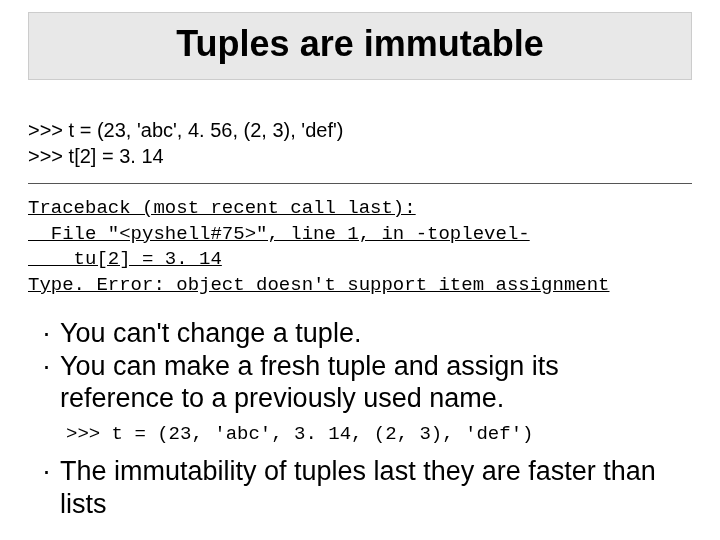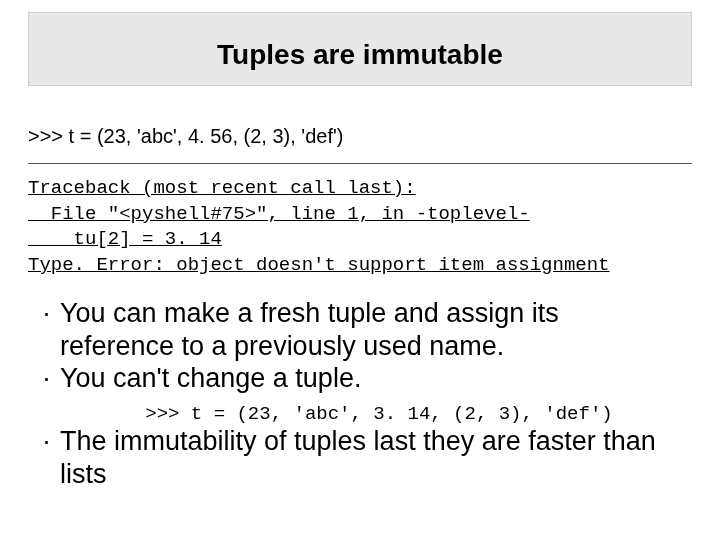--- a/index.html
+++ b/index.html
@@ -12,25 +12,24 @@
     overflow: hidden;
   }
   .title-banner {
     background: #e8e8e8;
     border: 1px solid #ccc;
     padding: 10px 8px 14px 8px;
     text-align: center;
     margin-bottom: 20px;
   }
   .title-banner h1 {
-    font-size: 28px;
+    font-size: 36px;
     font-weight: bold;
     color: #000;
     font-family: Arial, Helvetica, sans-serif;
-    margin-top: 16px;
   }
   .code-input {
     font-size: 20px;
     color: #000;
     line-height: 1.3;
     margin-bottom: 14px;
     font-family: Arial, Helvetica, sans-serif;
     margin-top: 37px;
   }
   .divider {
@@ -64,47 +63,48 @@
     display: inline-block;
     width: 620px;
     vertical-align: top;
   }
   .code-line {
     font-family: "Courier New", Courier, monospace;
     font-size: 19px;
     color: #000;
     margin-left: 38px;
     margin-top: 8px;
-    text-align: center;
+    margin-bottom: 10px;
   }
 </style>
 </head>
 <body>
 
 <div class="title-banner">
   <h1>Tuples are immutable</h1>
 </div>
 
 <div class="code-input">
   <div>&gt;&gt;&gt; t = (23, 'abc', 4. 56, (2, 3), 'def')</div>
+  <div>&gt;&gt;&gt; t[2] = 3. 14</div>
 </div>
 
 <hr class="divider">
 
 <div class="traceback">Traceback (most recent call last):
   File "&lt;pyshell#75&gt;", line 1, in -toplevel-
     tu[2] = 3. 14
 Type. Error: object doesn't support item assignment</div>
 
 <div class="bullet-list">
   <div class="bullet">
-    <span class="dot">·</span><span class="txt">You can make a fresh tuple and assign its reference to a previously used name.</span>
+    <span class="dot">·</span><span class="txt">You can't change a tuple.</span>
   </div>
   <div class="bullet">
-    <span class="dot">·</span><span class="txt">You can't change a tuple.</span>
+    <span class="dot">·</span><span class="txt">You can make a fresh tuple and assign its reference to a previously used name.</span>
   </div>
 </div>
 
 <div class="code-line">&gt;&gt;&gt; t = (23, 'abc', 3. 14, (2, 3), 'def')</div>
 
 <div class="bullet-list">
   <div class="bullet">
     <span class="dot">·</span><span class="txt">The immutability of tuples last they are faster than lists</span>
   </div>
 </div>

